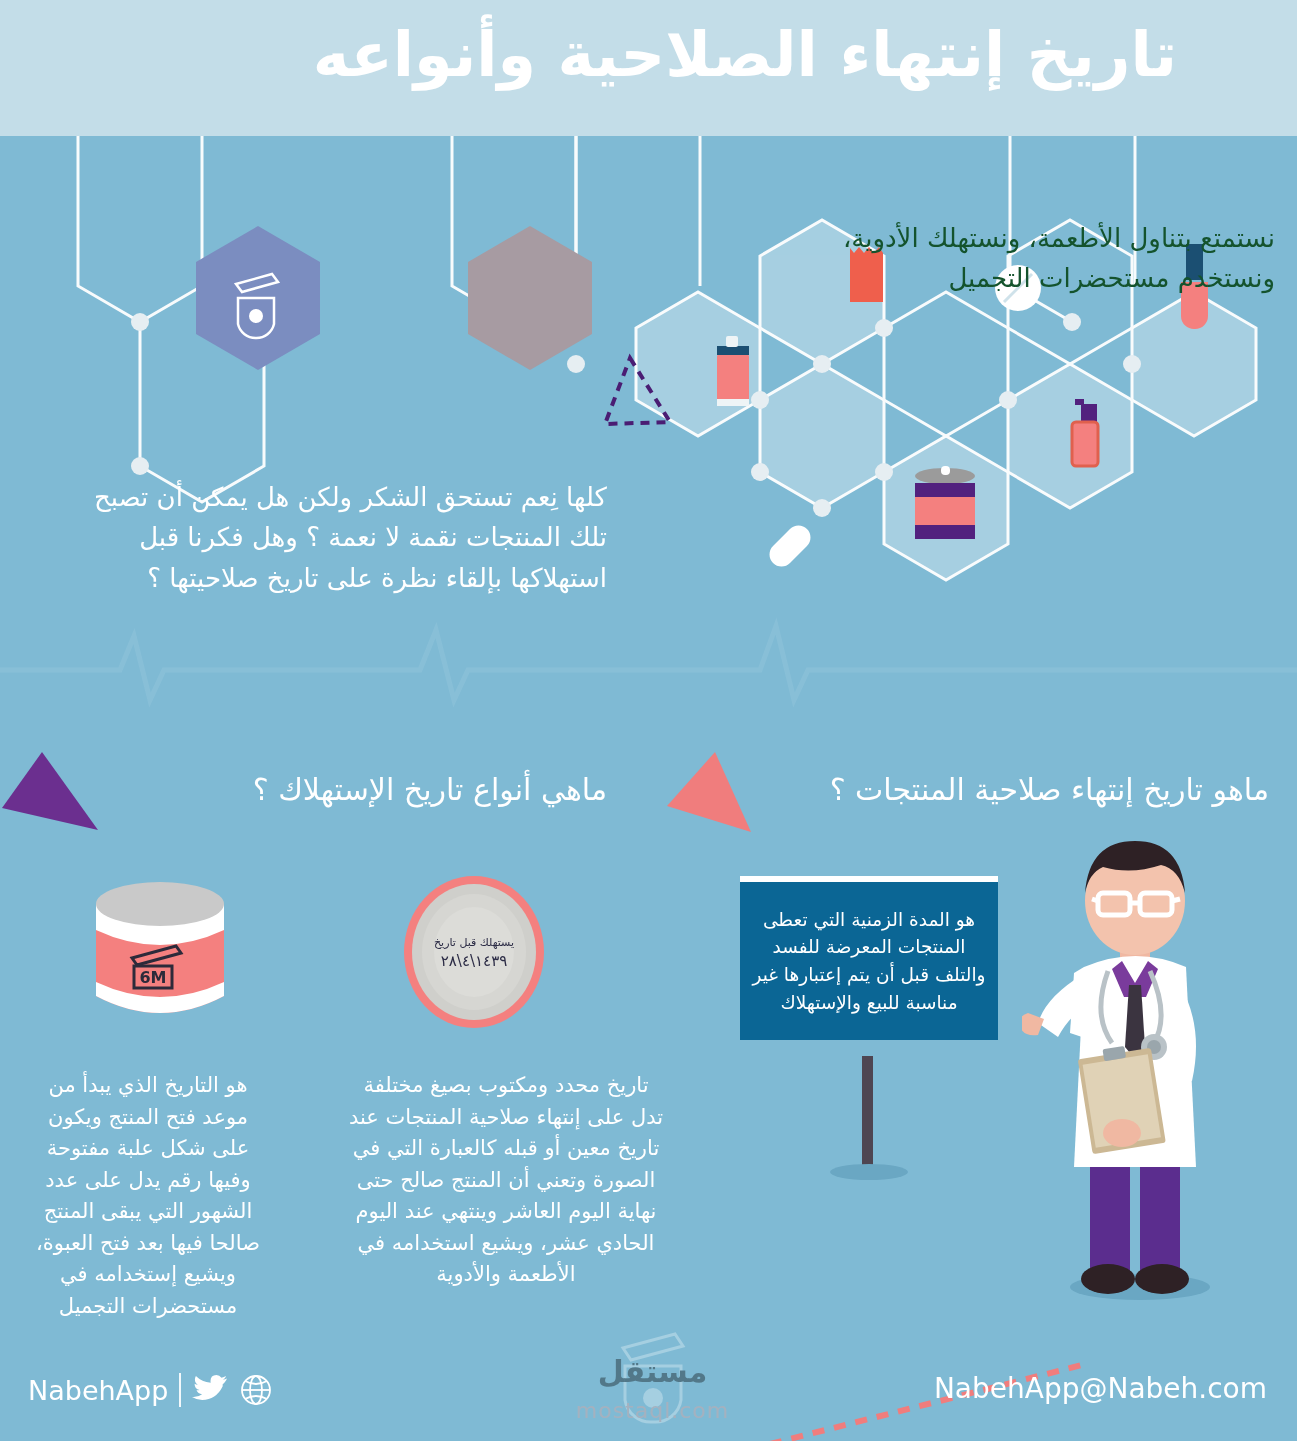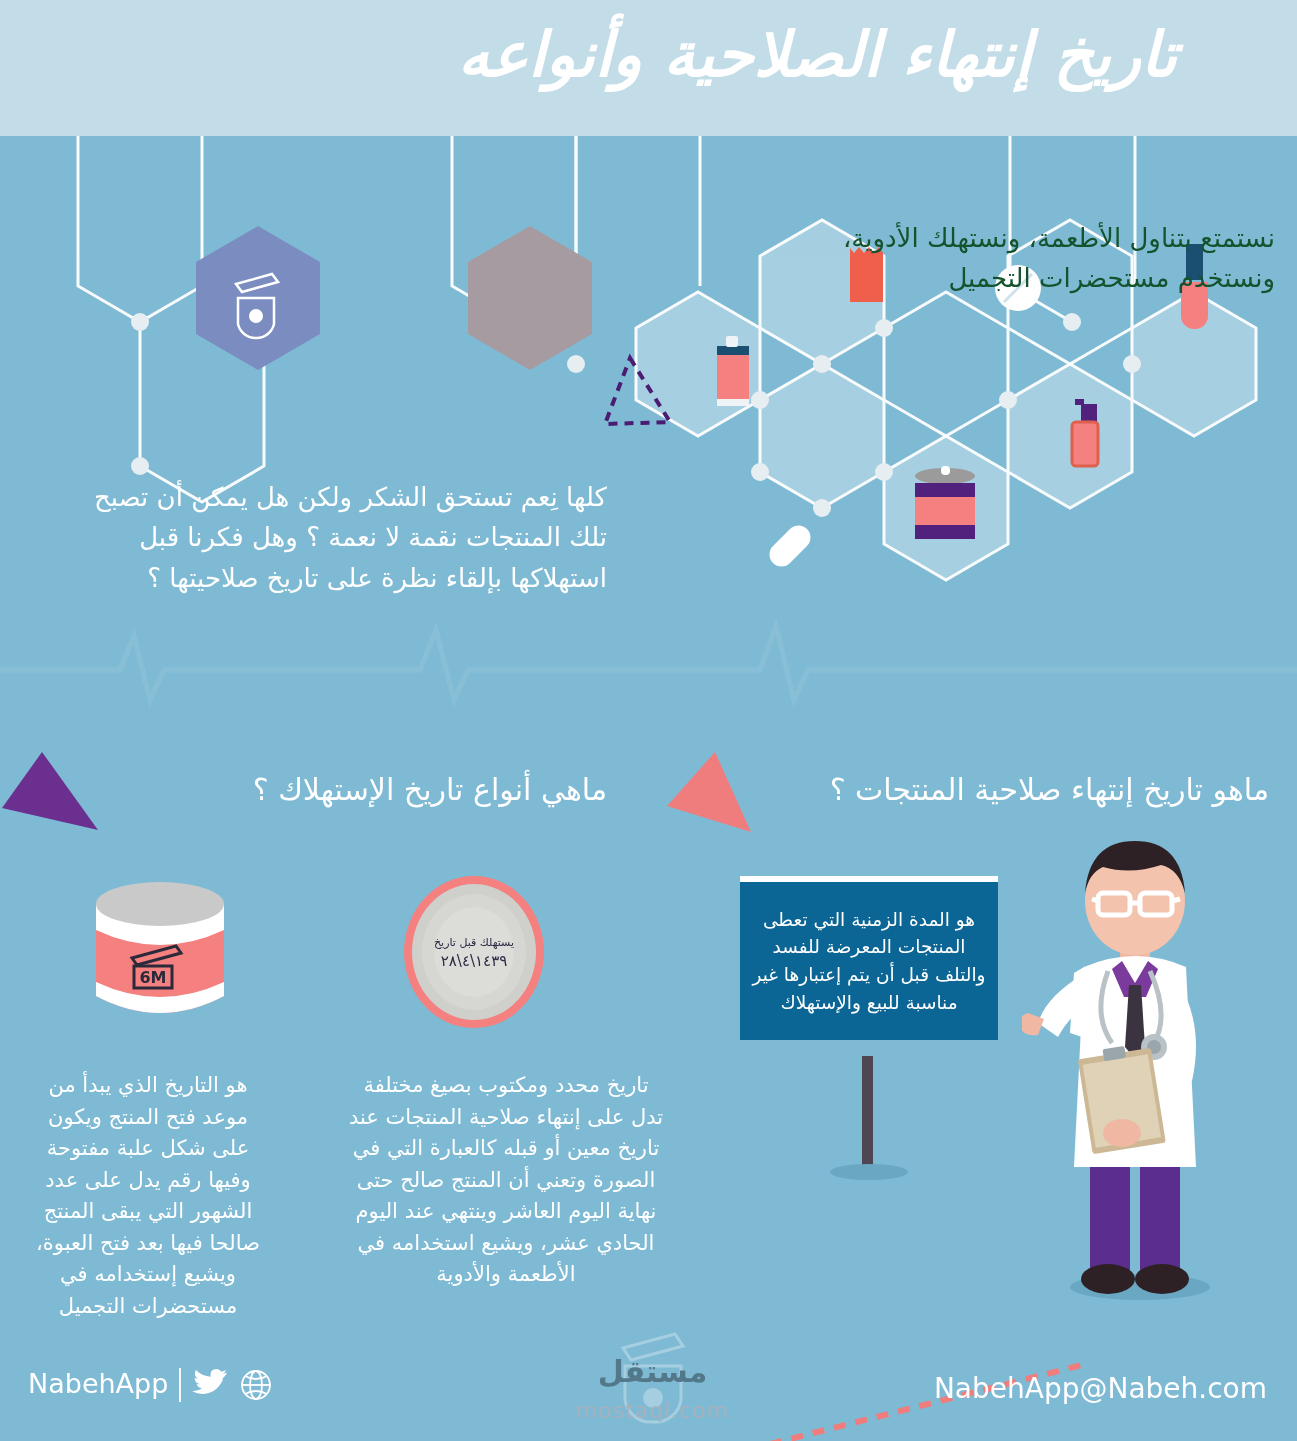--- a/index.html
+++ b/index.html
@@ -13,21 +13,21 @@
 
   
   .header{
     position:absolute;left:0;top:0;width:1297px;height:136px;
     background:#c3dde8;
   }
   .header-title{
     position:absolute;right:120px;top:16px;width:1060px;
     text-align:right;color:#ffffff;
     font-size:62px;font-weight:bold;letter-spacing:-1px;
-    line-height:1.25;direction:rtl;white-space:nowrap;font-style:italic;
+    line-height:1.25;direction:rtl;white-space:nowrap;
   }
 
   
   .hexlayer{position:absolute;left:0;top:136px;width:1297px;height:520px;}
   .hexlayer svg{position:absolute;left:0;top:0;}
 
   
   .intro-right{
     position:absolute;right:22px;top:218px;width:520px;
     text-align:right;color:#14532d;font-size:26px;line-height:1.55;
@@ -96,21 +96,21 @@
     color:#000000;font-size:30px;font-weight:bold;direction:rtl;
   }
   .wm-sub{
     position:absolute;left:0;top:76px;width:215px;text-align:center;
     color:#e9a29a;font-size:22px;letter-spacing:1px;
   }
 
   
   .footer-left{
     position:absolute;left:28px;top:1368px;height:44px;
-    display:flex;align-items:flex-start;gap:11px;
+    display:flex;align-items:center;gap:11px;
   }
   .footer-label{color:#ffffff;font-size:27px;direction:ltr;}
   .divider{width:2px;height:34px;background:#ffffff;opacity:.9;}
   .footer-right{
     position:absolute;right:30px;top:1372px;color:#ffffff;
     font-size:28px;direction:ltr;
   }
   .dash-line{position:absolute;left:760px;top:1360px;width:330px;height:90px;}
 </style>
 </head>

